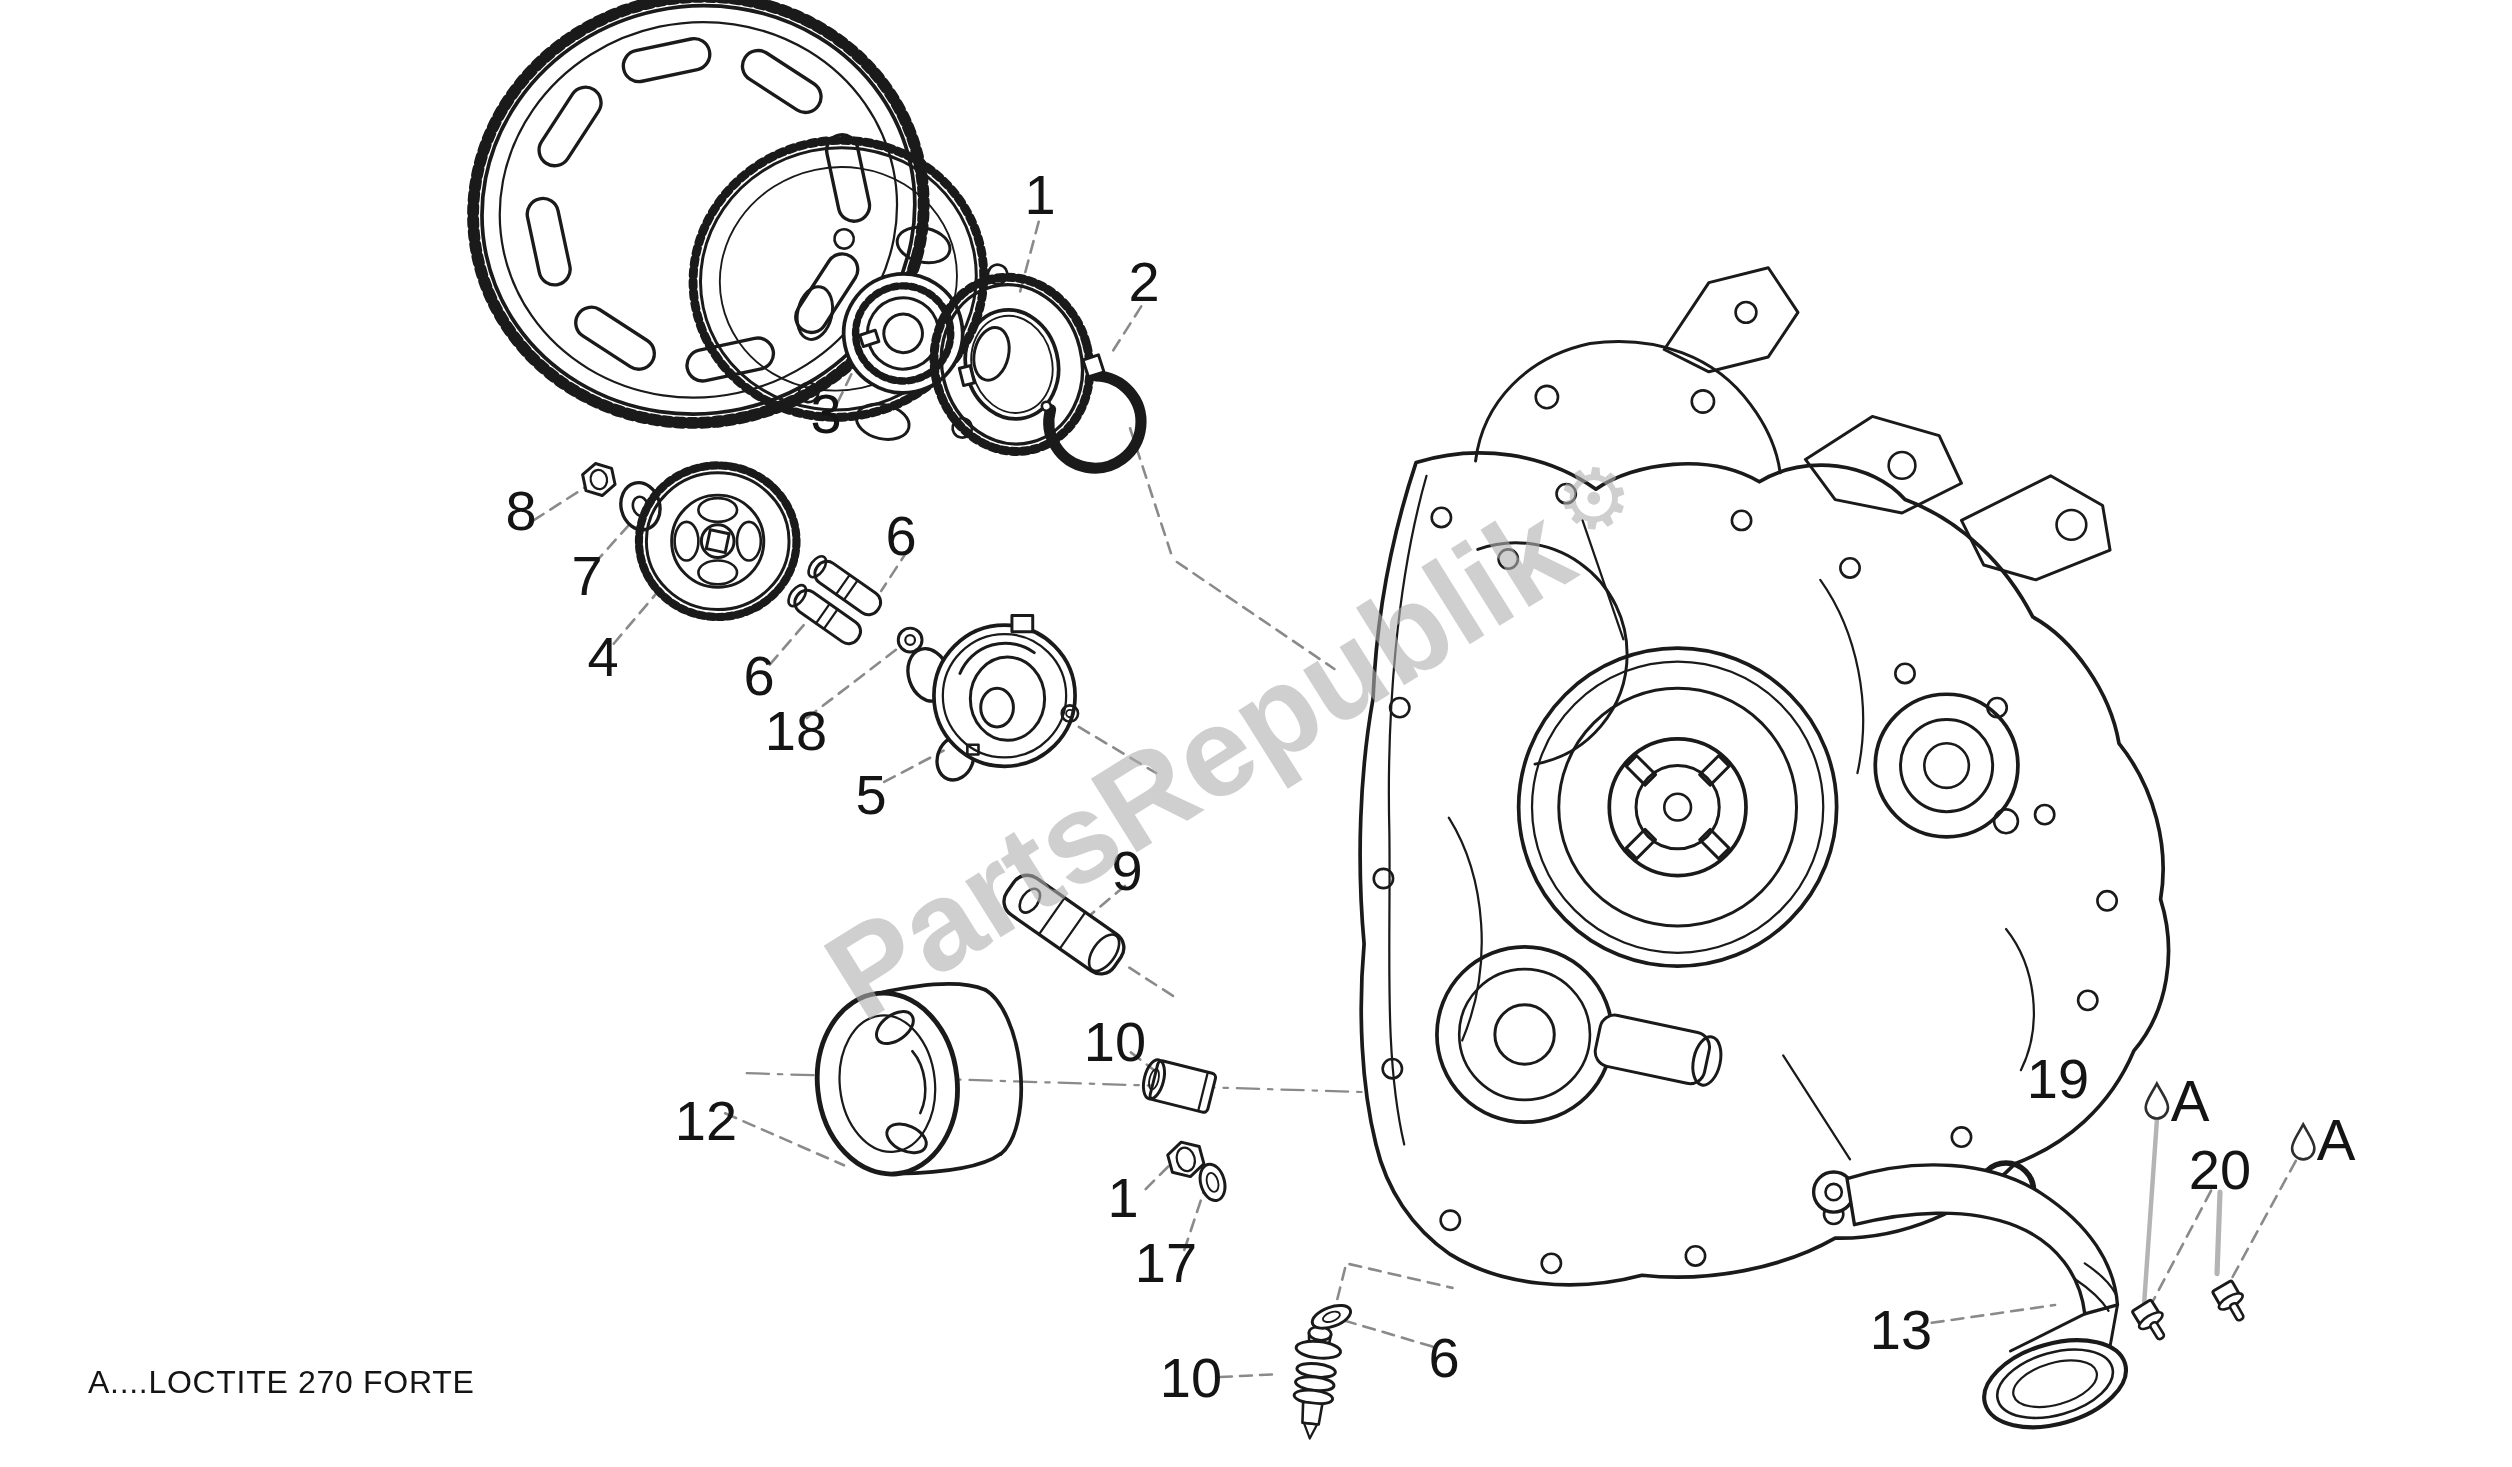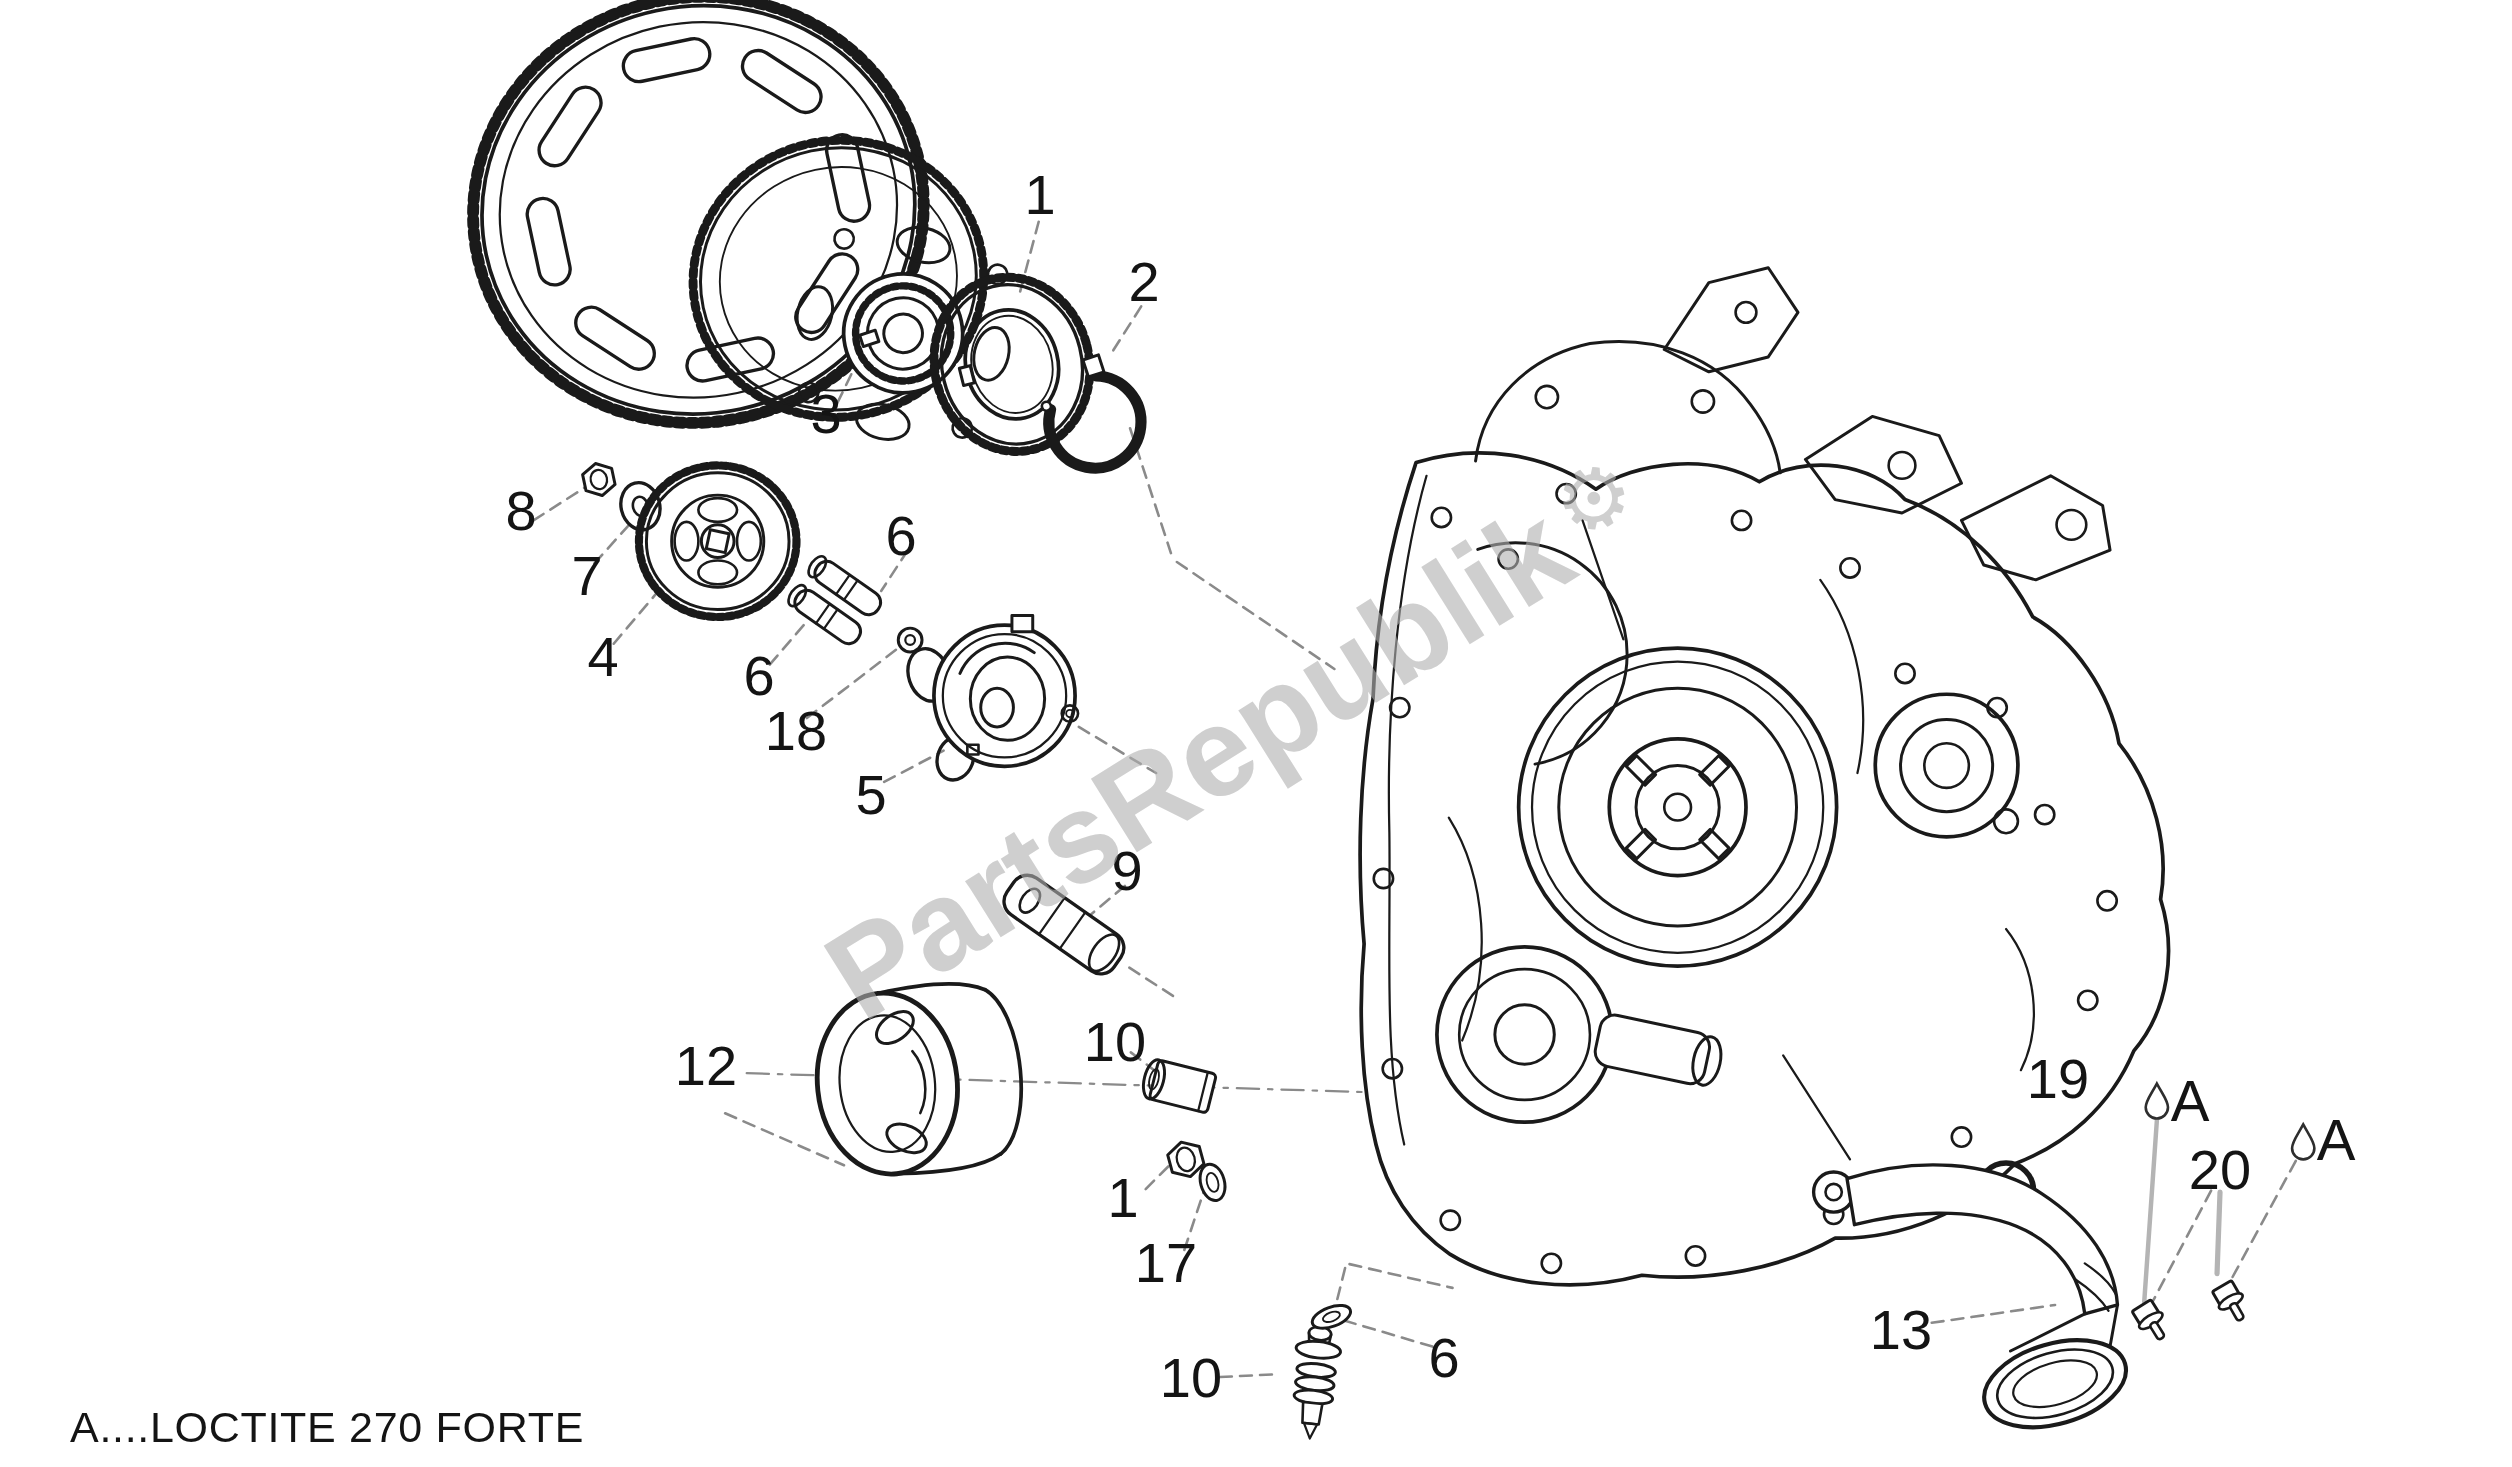--- a/index.html
+++ b/index.html
@@ -21,27 +21,26 @@
     position:absolute;
     transform:translate(-50%,-50%);
     font-size:56px;
     color:var(--label,#141414);
     white-space:nowrap;
     line-height:1;
   }
   .callout.letter{font-size:58px;}
   #note{
     position:absolute;
-    left:70px;top:1366px;
-    font-size:43px;
+    left:88px;top:1366px;
+    font-size:32px;
     color:var(--label,#141414);
     letter-spacing:0.7px;
     white-space:nowrap;
     line-height:1;
-    margin-top:40px;
   }
   #watermark{
     position:absolute;
     left:1237px;top:739px;
     transform:translate(-50%,-50%) rotate(-32deg);
     font-size:126px;
     font-weight:bold;
     color:var(--watermark,#b0b0b0);
     opacity:.6;
     white-space:nowrap;
@@ -442,21 +441,21 @@
   <span class="callout" style="left:826px;top:414px">3</span>
   <span class="callout" style="left:603px;top:657px">4</span>
   <span class="callout" style="left:871px;top:795px">5</span>
   <span class="callout" style="left:901px;top:536px">6</span>
   <span class="callout" style="left:759px;top:676px">6</span>
   <span class="callout" style="left:587px;top:576px">7</span>
   <span class="callout" style="left:521px;top:511px">8</span>
   <span class="callout" style="left:1127px;top:871px">9</span>
   <span class="callout" style="left:1191px;top:1378px">10</span>
   <span class="callout" style="left:1444px;top:1358px">6</span>
-  <span class="callout" style="left:706px;top:1066px">12</span>
+  <span class="callout" style="left:706px;top:1121px">12</span>
   <span class="callout" style="left:1901px;top:1330px">13</span>
   <span class="callout" style="left:2220px;top:1170px">20</span>
   <span class="callout" style="left:1115px;top:1042px">10</span>
   <span class="callout" style="left:1123px;top:1198px">1</span>
   <span class="callout" style="left:1166px;top:1263px">17</span>
   <span class="callout" style="left:796px;top:731px">18</span>
   <span class="callout" style="left:2058px;top:1079px">19</span>
   <span class="callout letter" style="left:2190px;top:1101px">A</span>
   <span class="callout letter" style="left:2336px;top:1140px">A</span>
 

